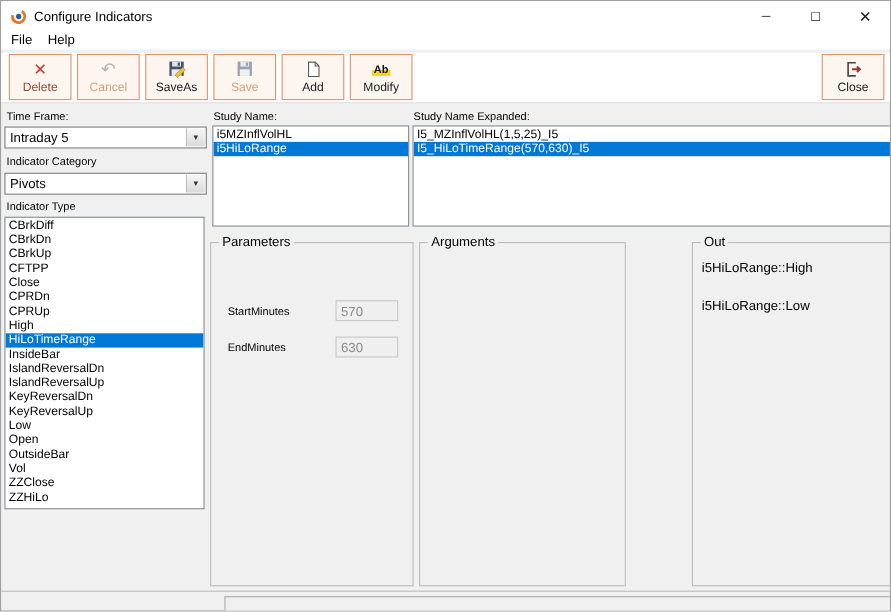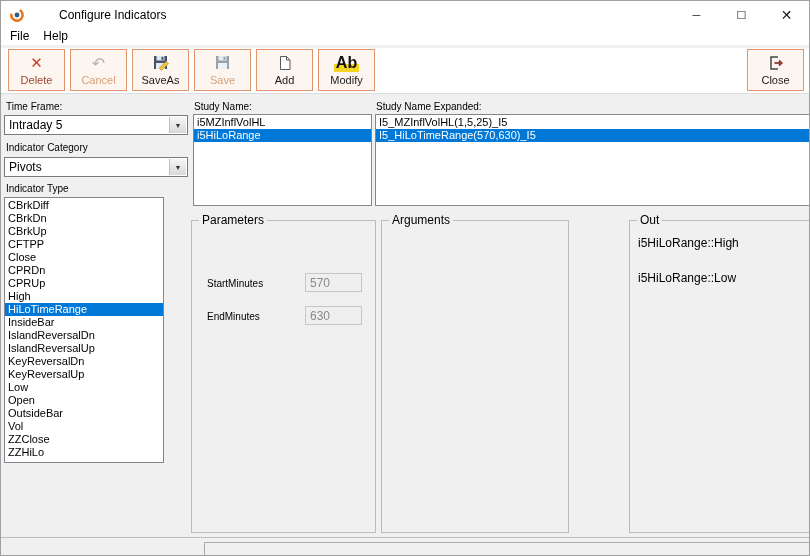--- a/index.html
+++ b/index.html
@@ -6,21 +6,21 @@
   * { box-sizing:border-box; }
   .window {
     position:relative; width:810px; height:556px;
     background:#f0f0f0; overflow:hidden;
     border:1px solid #9f9f9f;
     font-family:"Liberation Sans","DejaVu Sans",sans-serif;
     font-size:12px; color:#000;
   }
   
   .titlebar { position:absolute; top:0; left:0; right:0; height:28px; background:#ffffff;
-    display:flex; align-items:center; padding-left:8px;gap:28px; }
+    display:flex; align-items:center; padding-left:8px; }
   .logo { width:16px; height:16px; margin-right:6px; display:flex; }
   .title { font-size:12px; }
   .win-controls { margin-left:auto; display:flex; height:100%; }
   .win-btn { width:45px; height:100%; display:flex; align-items:center; justify-content:center;
     font-size:11px; color:#222; cursor:default; }
   .win-btn.close-x { font-size:14px; }
   
   .menubar { position:absolute; top:25px; left:0; right:0; height:19px; background:#ffffff;
     display:flex; align-items:center; padding-left:2px; }
   .menu-item { padding:0 7px; font-size:12px; }
@@ -29,21 +29,21 @@
     display:flex; align-items:stretch; padding:0 2px; border-bottom:1px solid #dcdcdc; }
   .tb-btn { width:57px; margin:1px 0 2px 5px; border:1px solid #e0956d; background:#fdf6f0;
     display:flex; flex-direction:column; align-items:center; justify-content:center; gap:2px; }
   .tb-btn.far-right { margin-left:auto; margin-right:3px; }
   .tb-icon { height:18px; display:flex; align-items:center; justify-content:center; }
   .tb-label { font-size:11px; color:#1a1a1a; line-height:12px; }
   .delete-x { font-size:15px; font-weight:bold; color:#cc3b28; }
   .delete-lbl { color:#9c4732; }
   .undo-glyph { font-size:16px; color:#b3b3b3; }
   .dis-lbl { color:#d2a179; }
-  .ab-icon { font-size:16px; font-weight:bold; color:#111;
+  .ab-icon { font-size:10px; font-weight:bold; color:#111;
     background:linear-gradient(transparent 55%, #f3d422 55%); padding:0 2px; }
   
   .form-label { position:absolute; font-size:10px; white-space:nowrap; }
   
   .combo { position:absolute; height:20px; background:#fff; border:1px solid #7a7a7a; }
   .combo-text { position:absolute; left:4px; top:0; line-height:18px; font-size:12px; }
   .combo-arrow { position:absolute; right:1px; top:1px; bottom:1px; width:17px;
     background:linear-gradient(#f6f6f6,#d9d9d9); border-left:1px solid #bdbdbd;
     display:flex; align-items:center; justify-content:center; font-size:7px; color:#333; }
   
@@ -155,21 +155,21 @@
     <span class="combo-arrow">▼</span>
   </div>
 
   <span class="form-label" style="left:5px;top:141px;">Indicator Category</span>
   <div class="combo" style="left:3px;top:156px;width:184px;">
     <span class="combo-text">Pivots</span>
     <span class="combo-arrow">▼</span>
   </div>
 
   <span class="form-label" style="left:5px;top:182px;">Indicator Type</span>
-  <div class="listbox" style="left:3px;top:196px;width:160px;height:266px;">
+  <div class="listbox" style="left:3px;top:196px;width:182px;height:266px;">
       <div class="list-item">CBrkDiff</div>
       <div class="list-item">CBrkDn</div>
       <div class="list-item">CBrkUp</div>
       <div class="list-item">CFTPP</div>
       <div class="list-item">Close</div>
       <div class="list-item">CPRDn</div>
       <div class="list-item">CPRUp</div>
       <div class="list-item">High</div>
       <div class="list-item selected">HiLoTimeRange</div>
       <div class="list-item">InsideBar</div>

